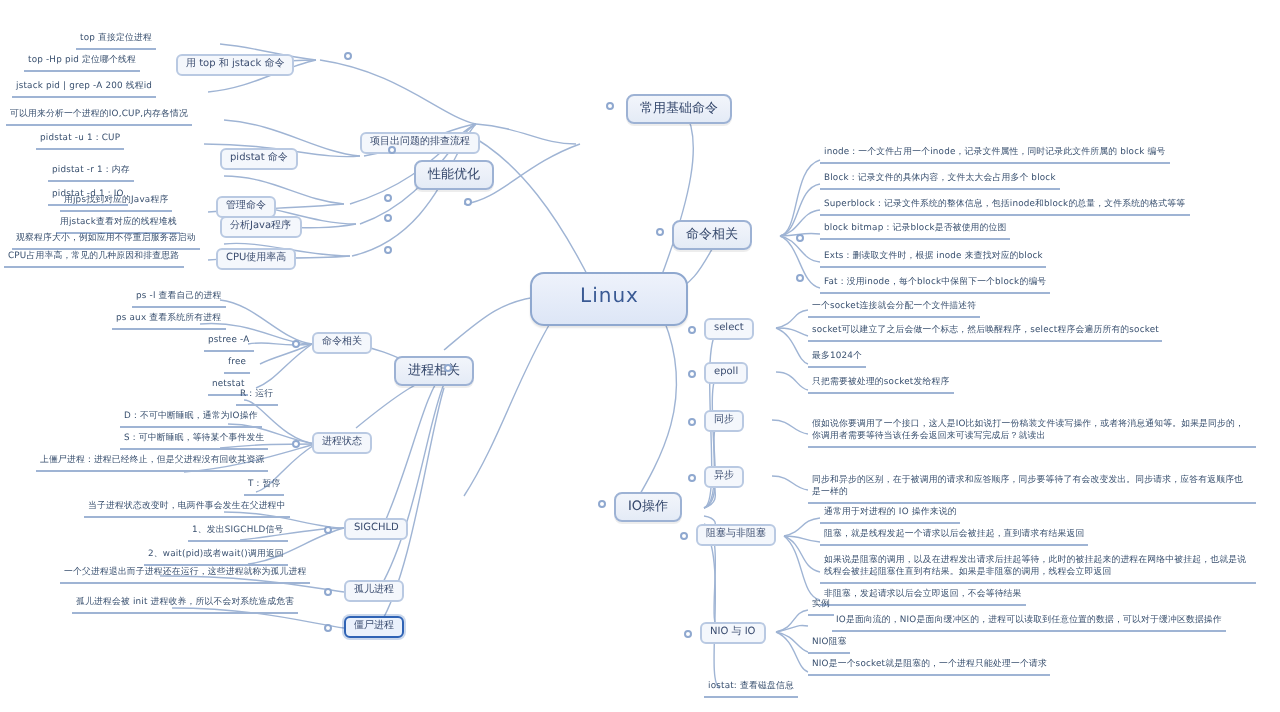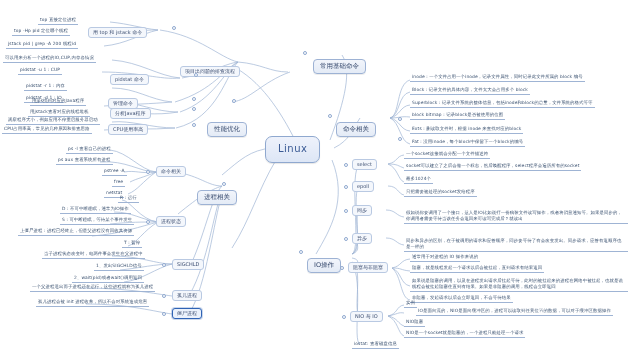--- a/index.html
+++ b/index.html
@@ -22,35 +22,34 @@
     line-height:1.05;
   }
 
   
   .root{
     background:linear-gradient(#eef2fb,#dde6f6);
     border:1px solid #8fa8cf;
     border-radius:7px;
     color:#3a5a94;
     font-size:10px;
-    padding:7px 12px;
+    padding:7px 24px;
     letter-spacing:.5px;
     box-shadow:0 1px 1px rgba(0,0,0,.10);
   }
 
   
   .lvl1{
     background:linear-gradient(#f2f5fb,#e4ebf6);
     border:1px solid #9db2d4;
     border-radius:4px;
     font-size:6.5px;
     padding:3px 6px;
     color:#34476b;
     box-shadow:0 1px 0 rgba(0,0,0,.07);
-    margin-top:12px;
   }
 
   
   .lvl2{
     background:#f4f7fc;
     border:1px solid #b9c9e2;
     border-radius:3px;
     font-size:5px;
     padding:2px 4px;
     color:#3b4d70;
@@ -183,21 +182,21 @@
       <path d="M388,316 C398,314 398,312 404,313"></path>
       <path d="M388,316 C398,318 398,324 404,326"></path>
       <path d="M388,316 C398,320 398,334 404,336"></path>
     </g>
   </svg>
 
   <div class="node root" style="left:265px;top:136px;">Linux</div>
 
   <div class="node lvl1" style="left:313px;top:47px;">常用基础命令</div>
 
-  <div class="node lvl1" style="left:207px;top:110px;">性能优化</div>
+  <div class="node lvl1" style="left:207px;top:80px;">性能优化</div>
 
   <div class="node lvl1" style="left:336px;top:110px;">命令相关</div>
 
   <div class="node lvl1" style="left:197px;top:178px;">进程相关</div>
 
   <div class="node lvl1" style="left:307px;top:246px;">IO操作</div>
 
   <div class="node lvl2" style="left:180px;top:66px;">项目出问题的排查流程</div>
 
   <div class="node lvl2" style="left:88px;top:27px;">用 top 和 jstack 命令</div>

